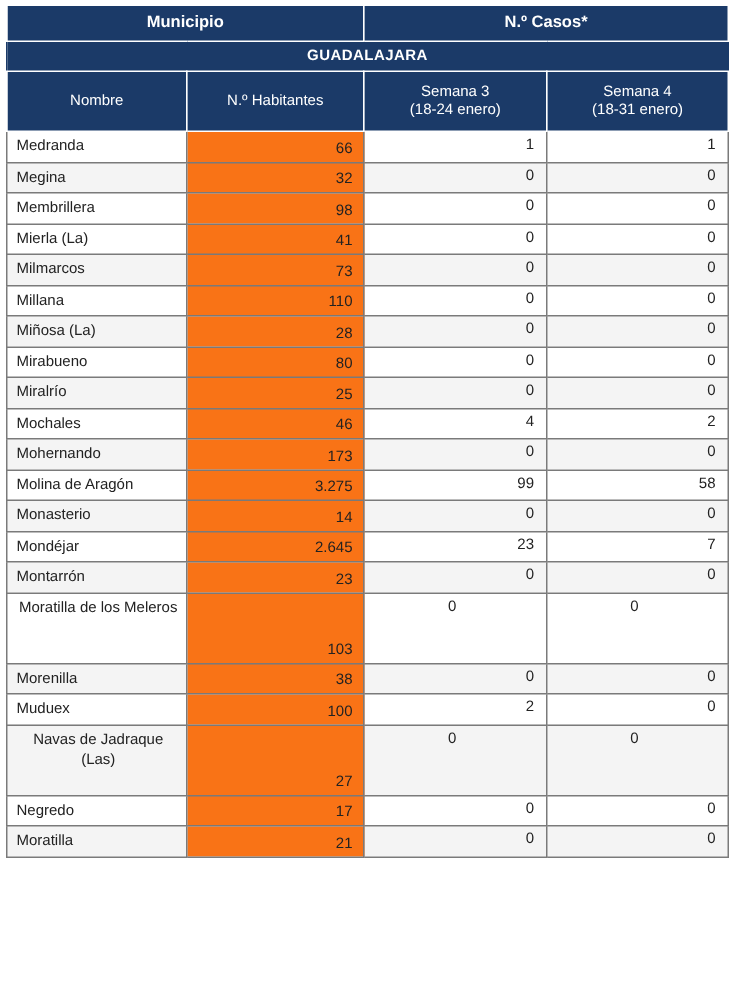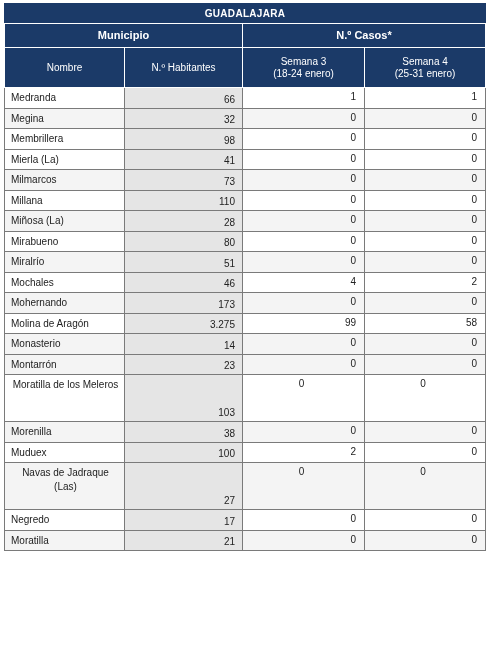--- a/index.html
+++ b/index.html
@@ -75,21 +75,21 @@
     vertical-align: top;
     padding: 3px 4px 3px 6px;
     line-height: 1.35;
     background: inherit;
     margin-top: 36px;
   }
   td.pop-cell {
     text-align: right;
     vertical-align: bottom;
     padding: 0 7px 3px 4px;
-    background: #e5e5e5;
+    background: #f97316;
   }
   td.case-cell {
     text-align: right;
     vertical-align: top;
     padding: 3px 8px 3px 4px;
   }
 
   tr.row-odd  { background: #ffffff; }
   tr.row-even { background: #f4f4f4; padding-left: 16px; }
 
@@ -102,36 +102,36 @@
 <div class="sheet">
   <table class="data-table">
     <colgroup>
       <col style="width:120px">
       <col style="width:118px">
       <col style="width:122px">
       <col style="width:121px">
     </colgroup>
     <thead>
       <tr>
-        <th class="title-cell" colspan="4">GUADALAJARA</th>
+        <th class="group-cell" colspan="2">Municipio</th>
+        <th class="group-cell" colspan="2">N.º Casos*</th>
       </tr>
       <tr>
-        <th class="group-cell" colspan="2">Municipio</th>
-        <th class="group-cell" colspan="2">N.º Casos*</th>
+        <th class="title-cell" colspan="4">GUADALAJARA</th>
       </tr>
       <tr>
         <th class="sub-cell">Nombre</th>
         <th class="sub-cell">N.º Habitantes</th>
         <th class="sub-cell">
           <span>Semana 3</span>
           <span class="sub-line2">(18-24 enero)</span>
         </th>
         <th class="sub-cell">
           <span>Semana 4</span>
-          <span class="sub-line2">(25-31 enero)</span>
+          <span class="sub-line2">(18-31 enero)</span>
         </th>
       </tr>
     </thead>
     <tbody id="table-body">
         <tr class="row-odd">
           <td class="name-cell">Medranda</td>
           <td class="pop-cell">66</td>
           <td class="case-cell">1</td>
           <td class="case-cell">1</td>
         </tr>
@@ -172,21 +172,21 @@
           <td class="case-cell">0</td>
         </tr>
         <tr class="row-odd">
           <td class="name-cell">Mirabueno</td>
           <td class="pop-cell">80</td>
           <td class="case-cell">0</td>
           <td class="case-cell">0</td>
         </tr>
         <tr class="row-even">
           <td class="name-cell">Miralrío</td>
-          <td class="pop-cell">51</td>
+          <td class="pop-cell">25</td>
           <td class="case-cell">0</td>
           <td class="case-cell">0</td>
         </tr>
         <tr class="row-odd">
           <td class="name-cell">Mochales</td>
           <td class="pop-cell">46</td>
           <td class="case-cell">4</td>
           <td class="case-cell">2</td>
         </tr>
         <tr class="row-even">
@@ -200,20 +200,26 @@
           <td class="pop-cell">3.275</td>
           <td class="case-cell">99</td>
           <td class="case-cell">58</td>
         </tr>
         <tr class="row-even">
           <td class="name-cell">Monasterio</td>
           <td class="pop-cell">14</td>
           <td class="case-cell">0</td>
           <td class="case-cell">0</td>
         </tr>
+        <tr class="row-odd">
+          <td class="name-cell">Mondéjar</td>
+          <td class="pop-cell">2.645</td>
+          <td class="case-cell">23</td>
+          <td class="case-cell">7</td>
+        </tr>
         <tr class="row-even">
           <td class="name-cell">Montarrón</td>
           <td class="pop-cell">23</td>
           <td class="case-cell">0</td>
           <td class="case-cell">0</td>
         </tr>
         <tr class="row-odd tall">
           <td class="name-cell">Moratilla de los Meleros</td>
           <td class="pop-cell">103</td>
           <td class="case-cell">0</td>

